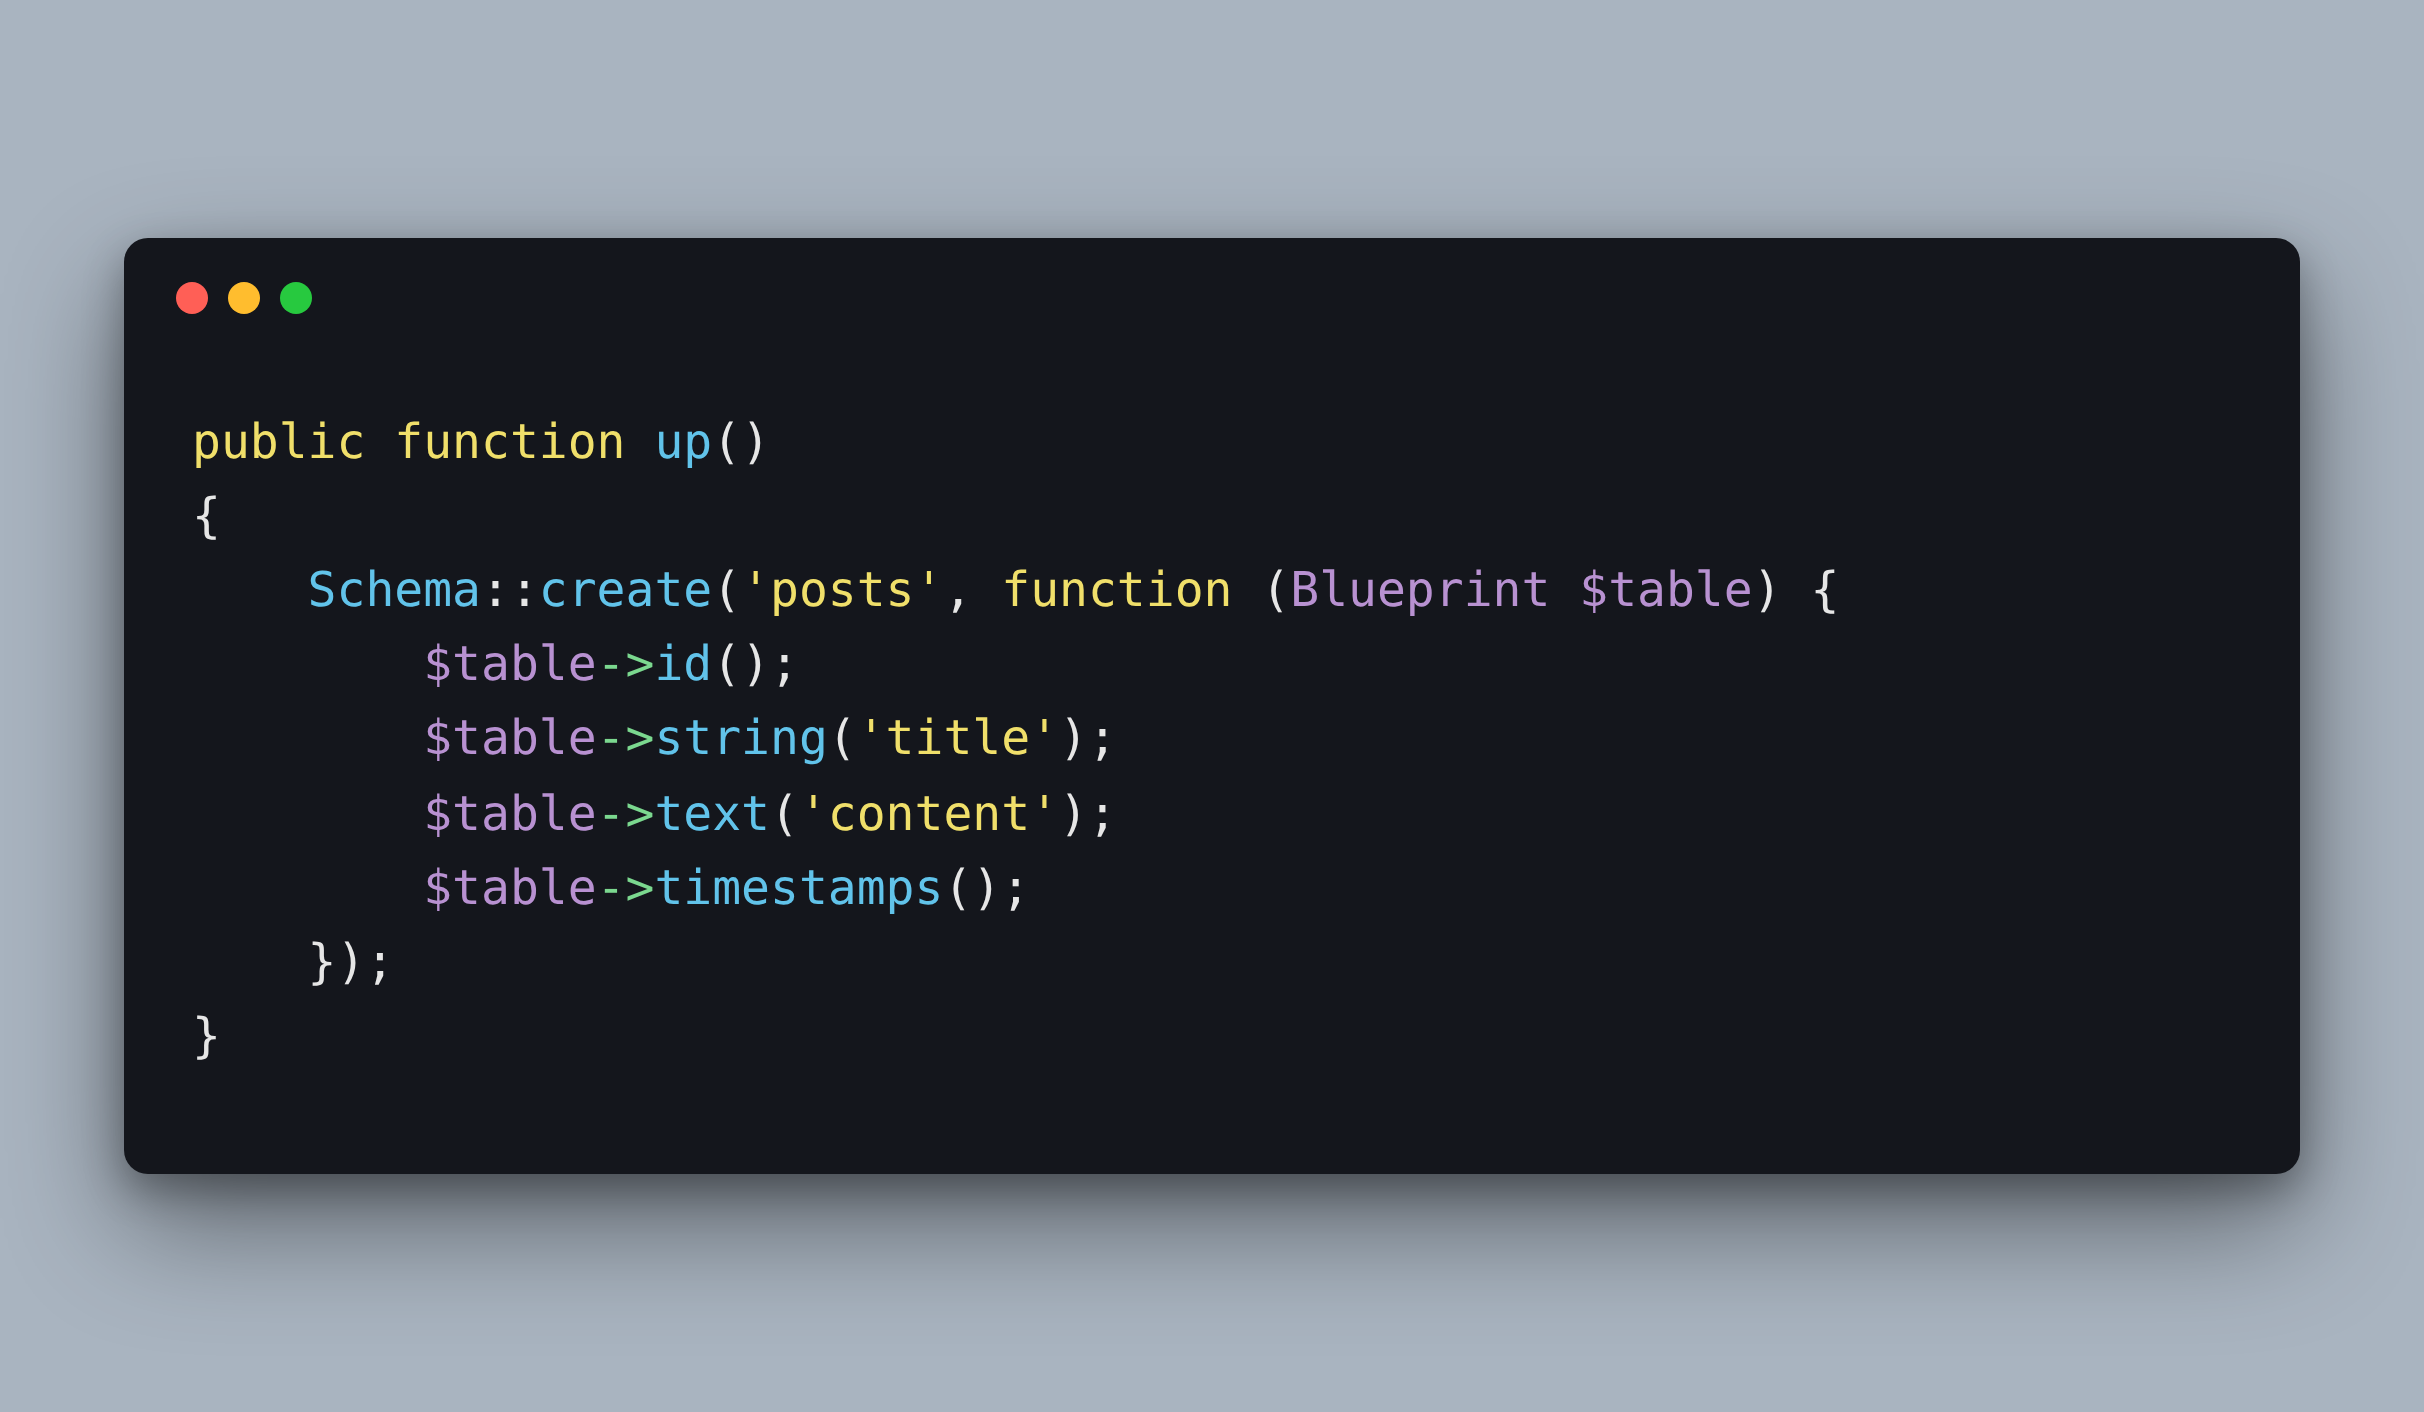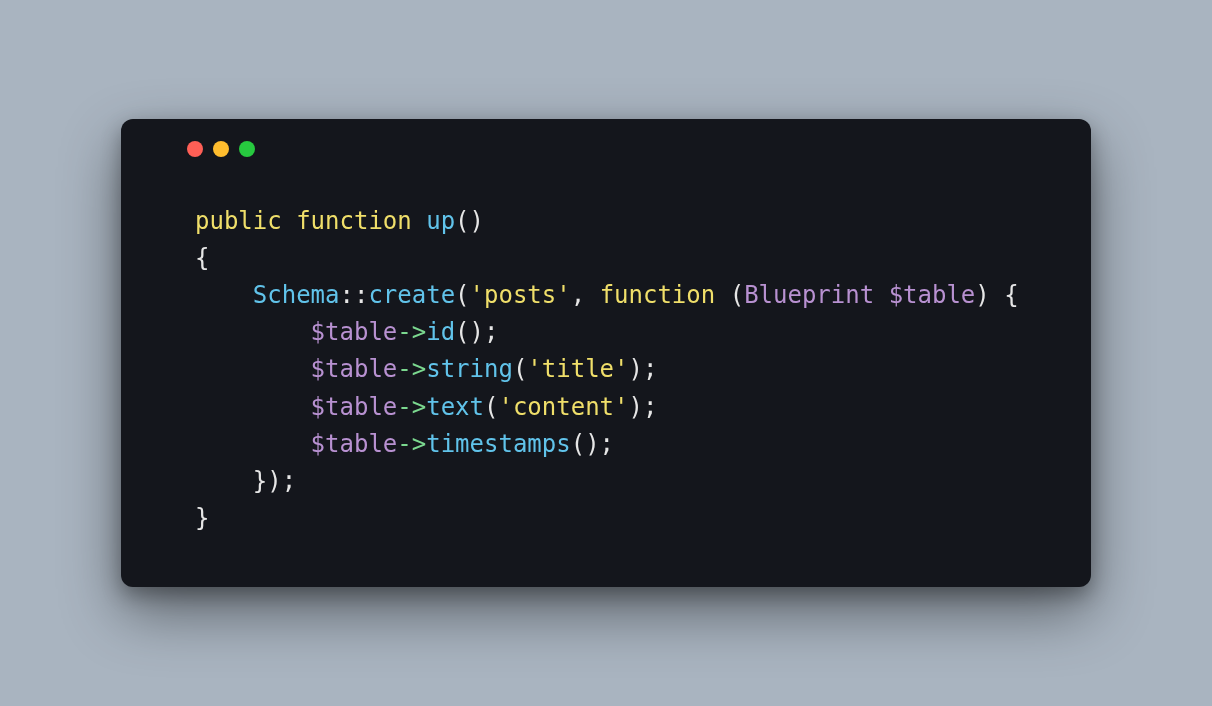--- a/index.html
+++ b/index.html
@@ -10,26 +10,25 @@
     body {
       width: 1212px;
       height: 706px;
       background: #a9b4c0;
       display: flex;
       align-items: center;
       justify-content: center;
       font-family: ui-monospace, 'SF Mono', 'Monaco', 'Menlo', 'Consolas', monospace;
     }
     .window {
-      width: 970px;
+      width: 1088px;
       background: #14161c;
       border-radius: 12px;
       box-shadow: 0 25px 60px rgba(0,0,0,0.45), 0 8px 20px rgba(0,0,0,0.3);
       overflow: hidden;
-      padding-left: 40px;
     }
     .titlebar {
       padding: 22px 26px 0 26px;
       display: flex;
       gap: 10px;
       align-items: center;
     }
     .traffic-light {
       width: 16px;
       height: 16px;

